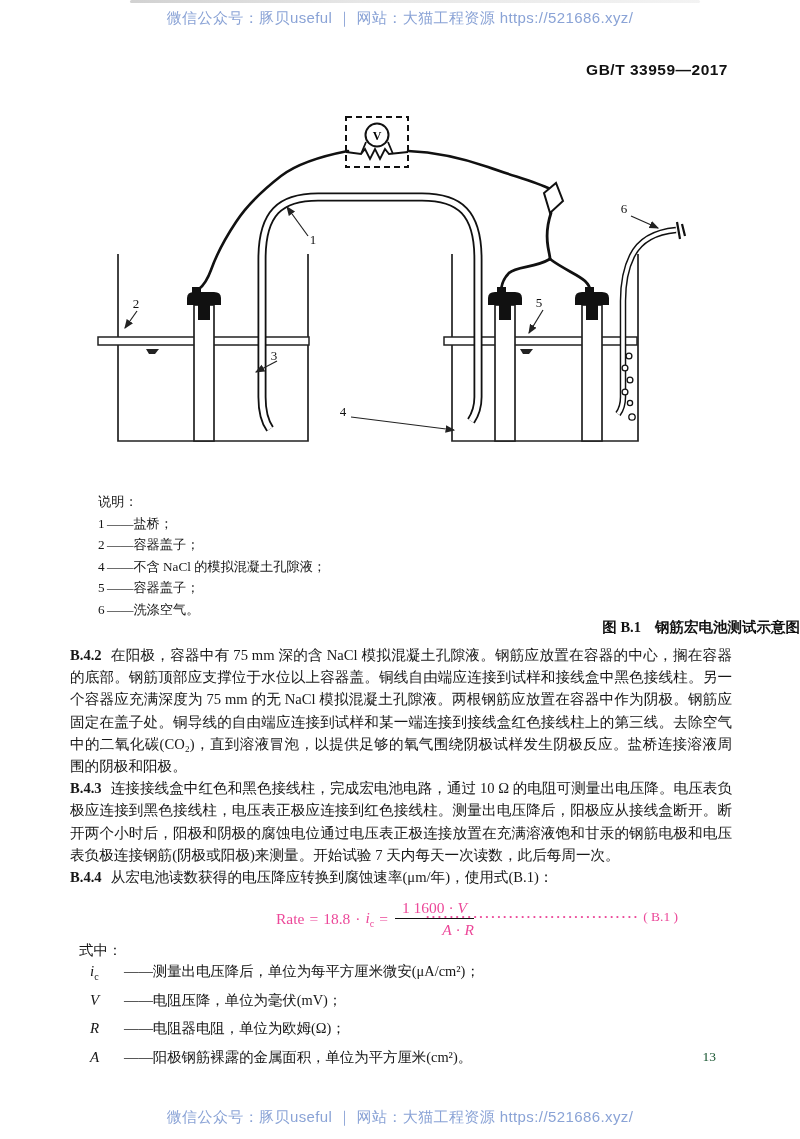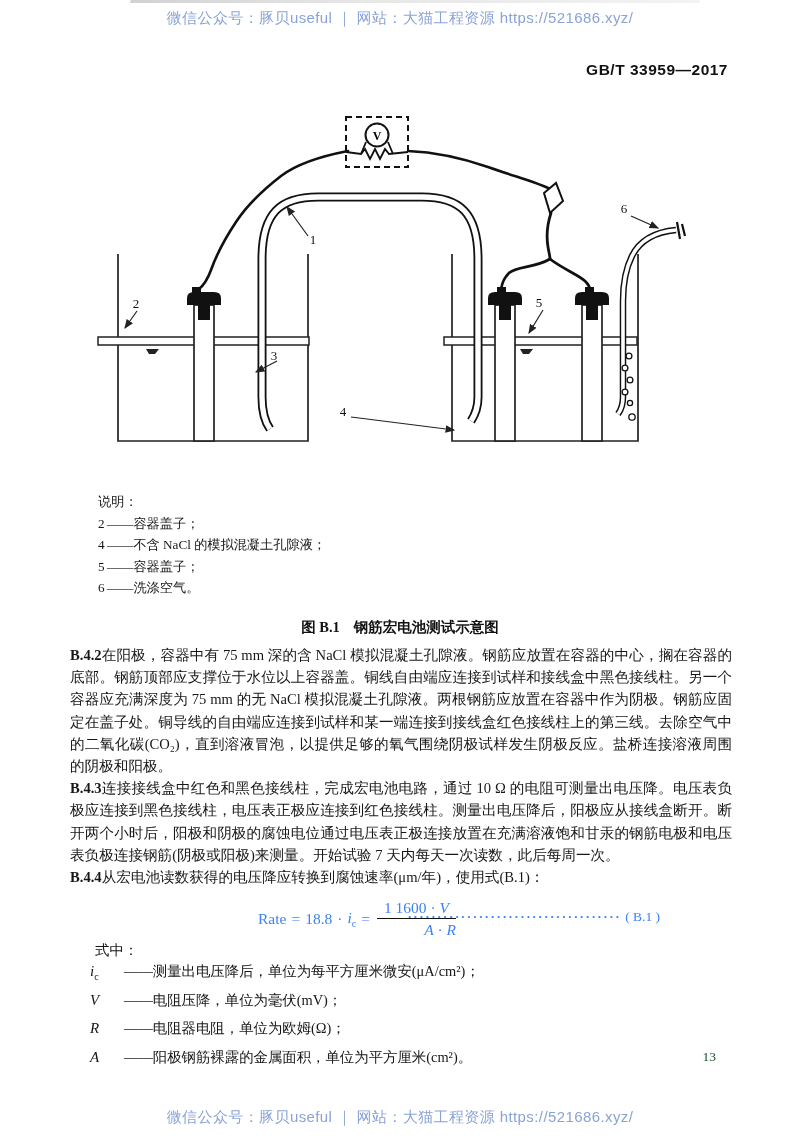--- a/index.html
+++ b/index.html
@@ -24,40 +24,40 @@
     font-family:"Liberation Sans","DejaVu Sans",sans-serif;
     font-weight:bold;font-size:15.5px;letter-spacing:.5px;color:#111;}
   
   .diagram{left:80px;top:108px;width:640px;height:352px;}
   .diagram text{font-family:"Liberation Serif","DejaVu Serif",serif;}
   
   .legend{left:98px;top:455px;font-size:13.2px;line-height:21.6px;color:#161616;margin-top:36px;}
   .legend p{margin:0;white-space:nowrap;}
   .legend .num{display:inline-block;min-width:9px;}
   
-  .fig-caption{left:0;top:618px;width:800px;text-align:center;
+  .fig-caption{left:0;top:618px;width:800px;text-align:right;
     font-weight:bold;font-size:14.5px;color:#111;}
   .fig-caption .cap-label{margin-right:14px;}
   
   .bodytext{left:70px;top:644px;width:662px;font-size:14.6px;
     line-height:22.2px;text-align:justify;color:#171717;}
   .bodytext p{margin:0;}
-  .pid{font-weight:bold;}
-  
-  .formula{left:70px;top:896px;width:660px;height:52px;font-size:15.5px;color:#3b82f6;}
+  .pid{font-weight:bold;margin-right:9px;}
+  
+  .formula{left:88px;top:896px;width:660px;height:52px;font-size:15.5px;color:#ec4899;}
   .f-main{position:absolute;left:188px;top:2px;display:flex;align-items:center;gap:5px;}
   .f-var{font-style:italic;}
   .f-sub{font-size:10px;vertical-align:sub;font-style:normal;}
   .frac{display:inline-flex;flex-direction:column;align-items:flex-end;line-height:1.25;margin-left:2px;}
   .frac .nume{border-bottom:1.4px solid #111;padding:0 7px 1px 7px;}
   .frac .deno{padding-top:1px;}
   .f-ref{position:absolute;right:70px;top:13px;display:flex;align-items:center;font-size:13.5px;}
   .f-dots{letter-spacing:1.6px;font-weight:bold;margin-right:4px;font-size:13px;}
   
-  .where-title{left:95px;top:941px;font-size:14.4px;color:#161616;}
+  .where-title{left:79px;top:941px;font-size:14.4px;color:#161616;}
   .where-list{left:90px;top:962px;width:640px;font-size:14.4px;color:#161616;}
   .where-row{height:28.6px;display:flex;align-items:baseline;}
   .where-sym{display:inline-block;min-width:34px;font-style:italic;font-size:15px;}
   .where-sym .f-sub{font-style:normal;}
   
   .page-num{top:1049px;right:84px;font-size:13.5px;color:#14532d;}
 </style>
 </head>
 <body>
 
@@ -150,20 +150,21 @@
     <text x="56" y="199">2</text>
     <text x="194" y="251">3</text>
     <text x="263" y="307">4</text>
     <text x="459" y="198">5</text>
     <text x="544" y="104">6</text>
   </g>
 </svg>
 
 <div class="abs legend">
   <p>说明：</p>
+  <p><span class="num">1</span><span>——</span><span>盐桥；</span></p>
   <p><span class="num">2</span><span>——</span><span>容器盖子；</span></p>
   <p><span class="num">4</span><span>——</span><span>不含 NaCl 的模拟混凝土孔隙液；</span></p>
   <p><span class="num">5</span><span>——</span><span>容器盖子；</span></p>
   <p><span class="num">6</span><span>——</span><span>洗涤空气。</span></p>
 </div>
 
 <div class="abs fig-caption">
   <span class="cap-label">图 B.1</span><span>钢筋宏电池测试示意图</span>
 </div>
 

